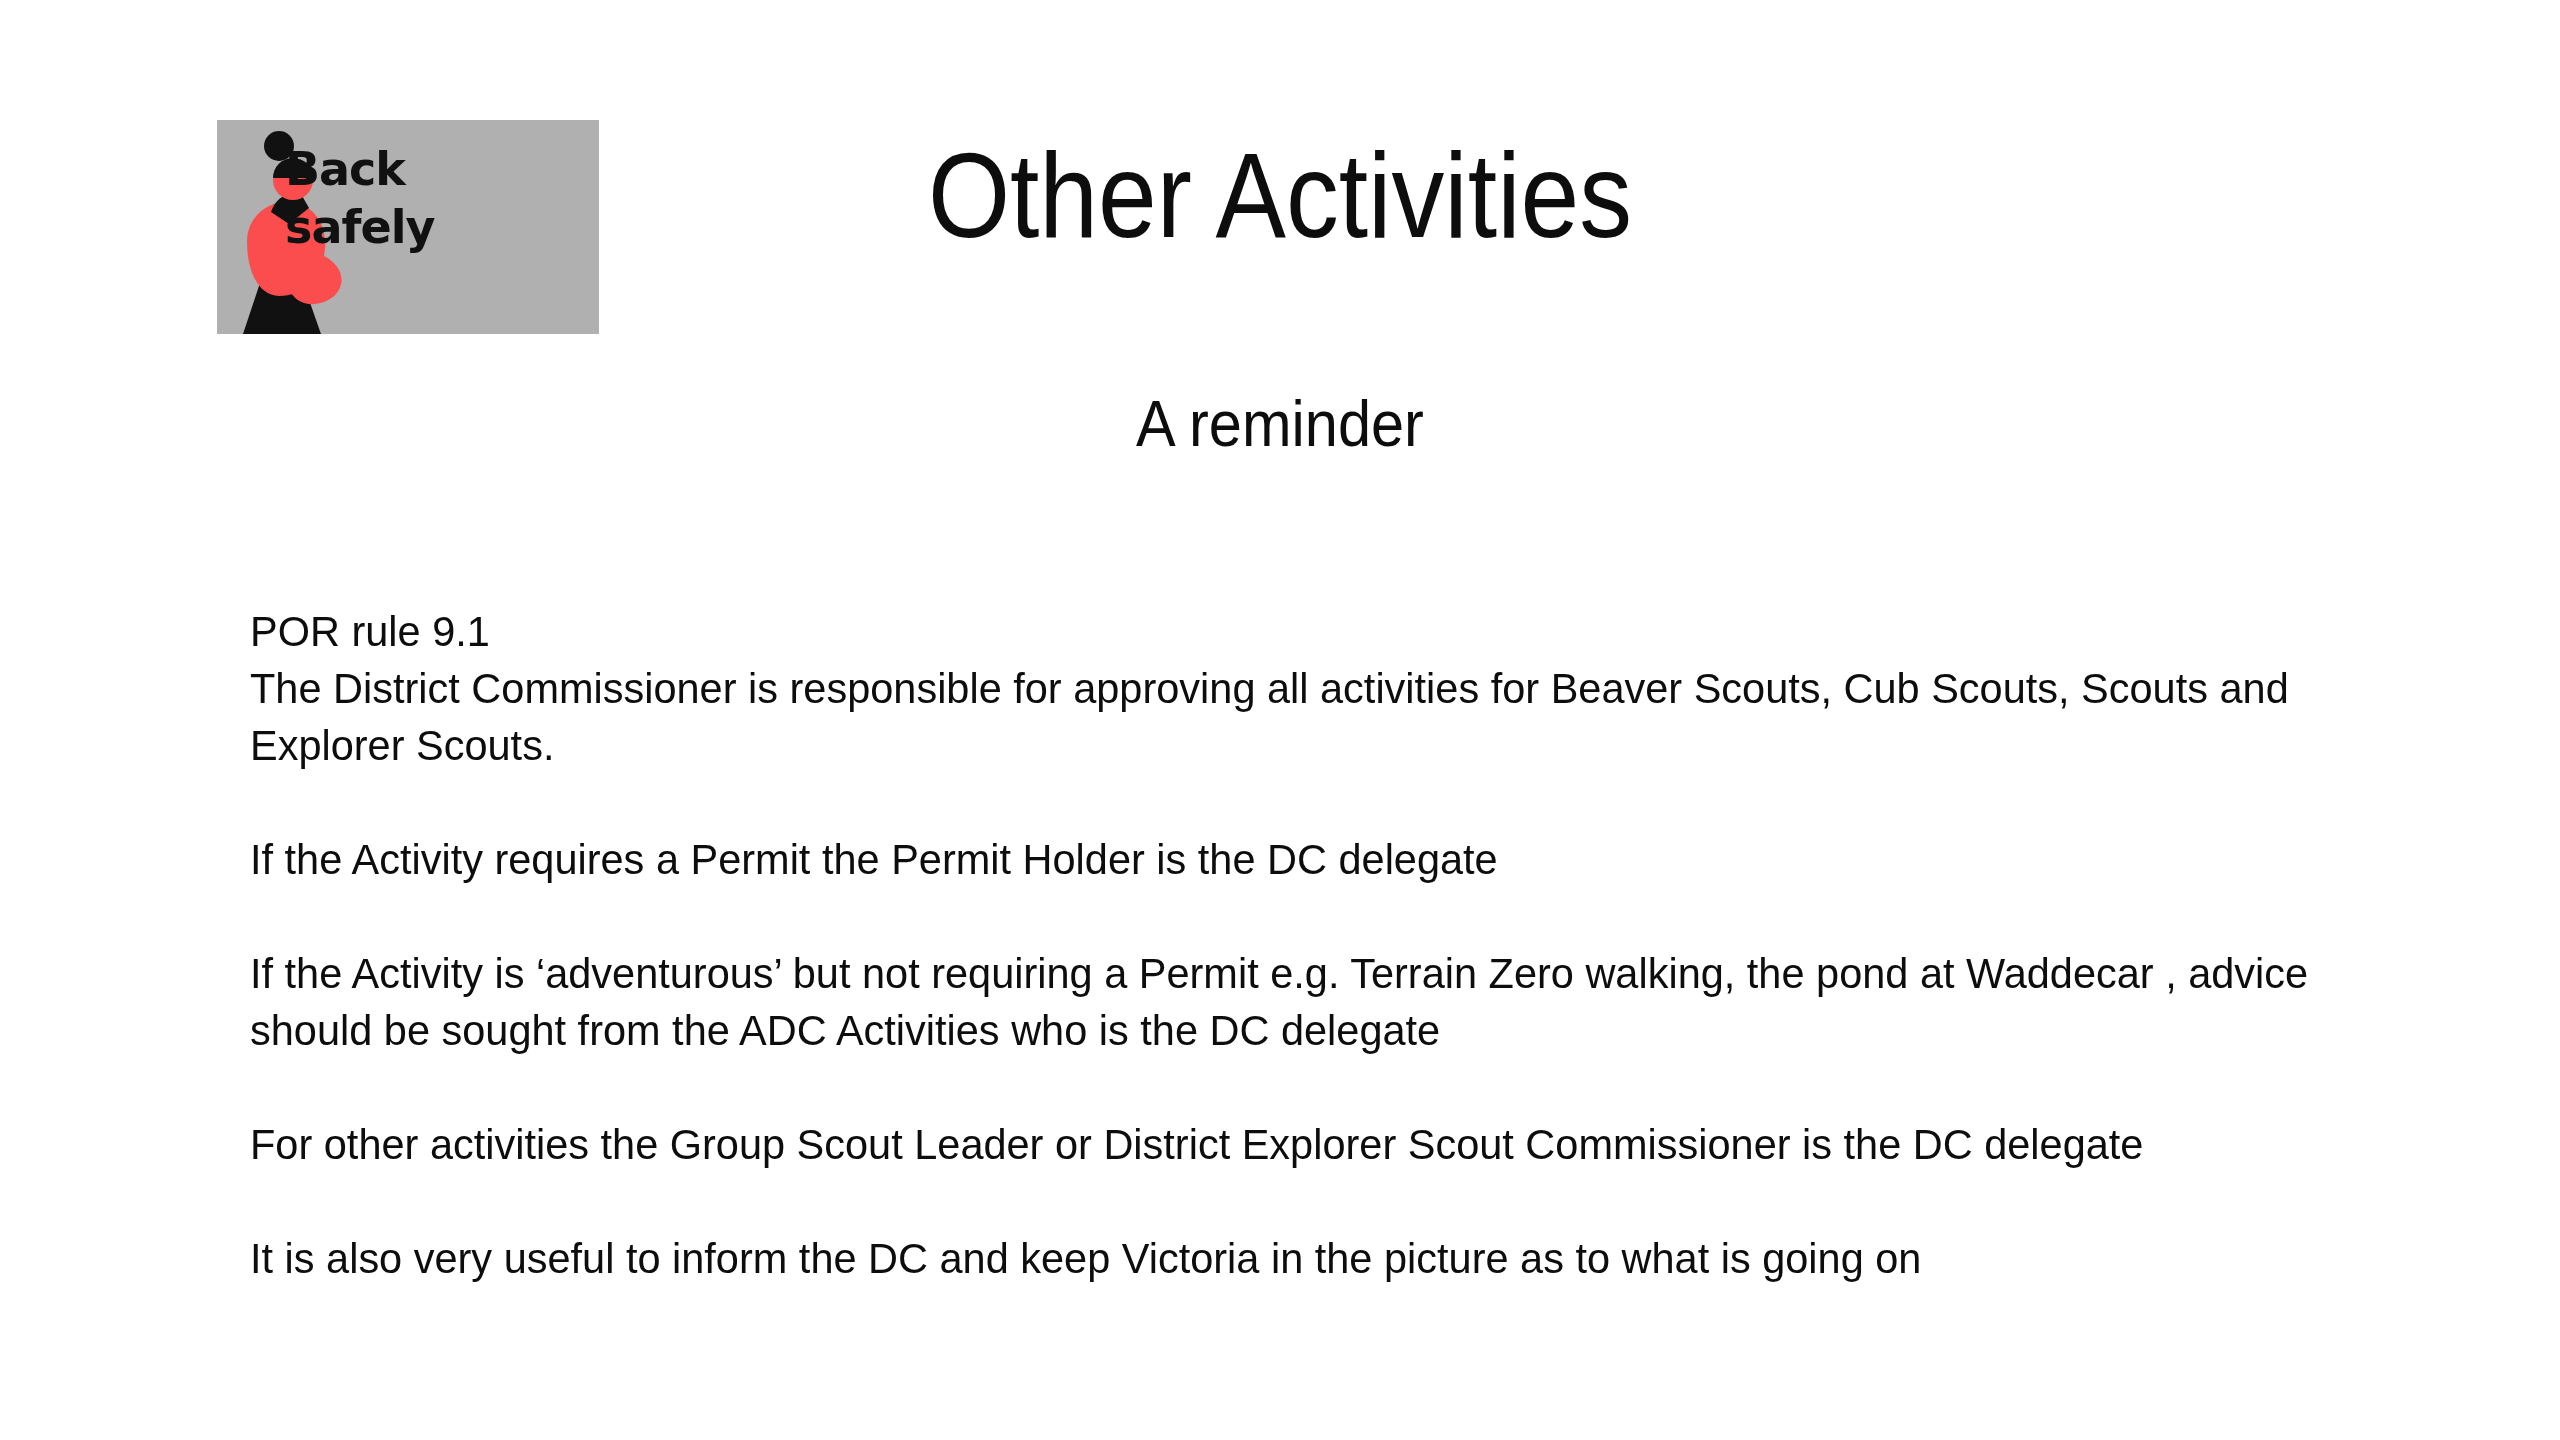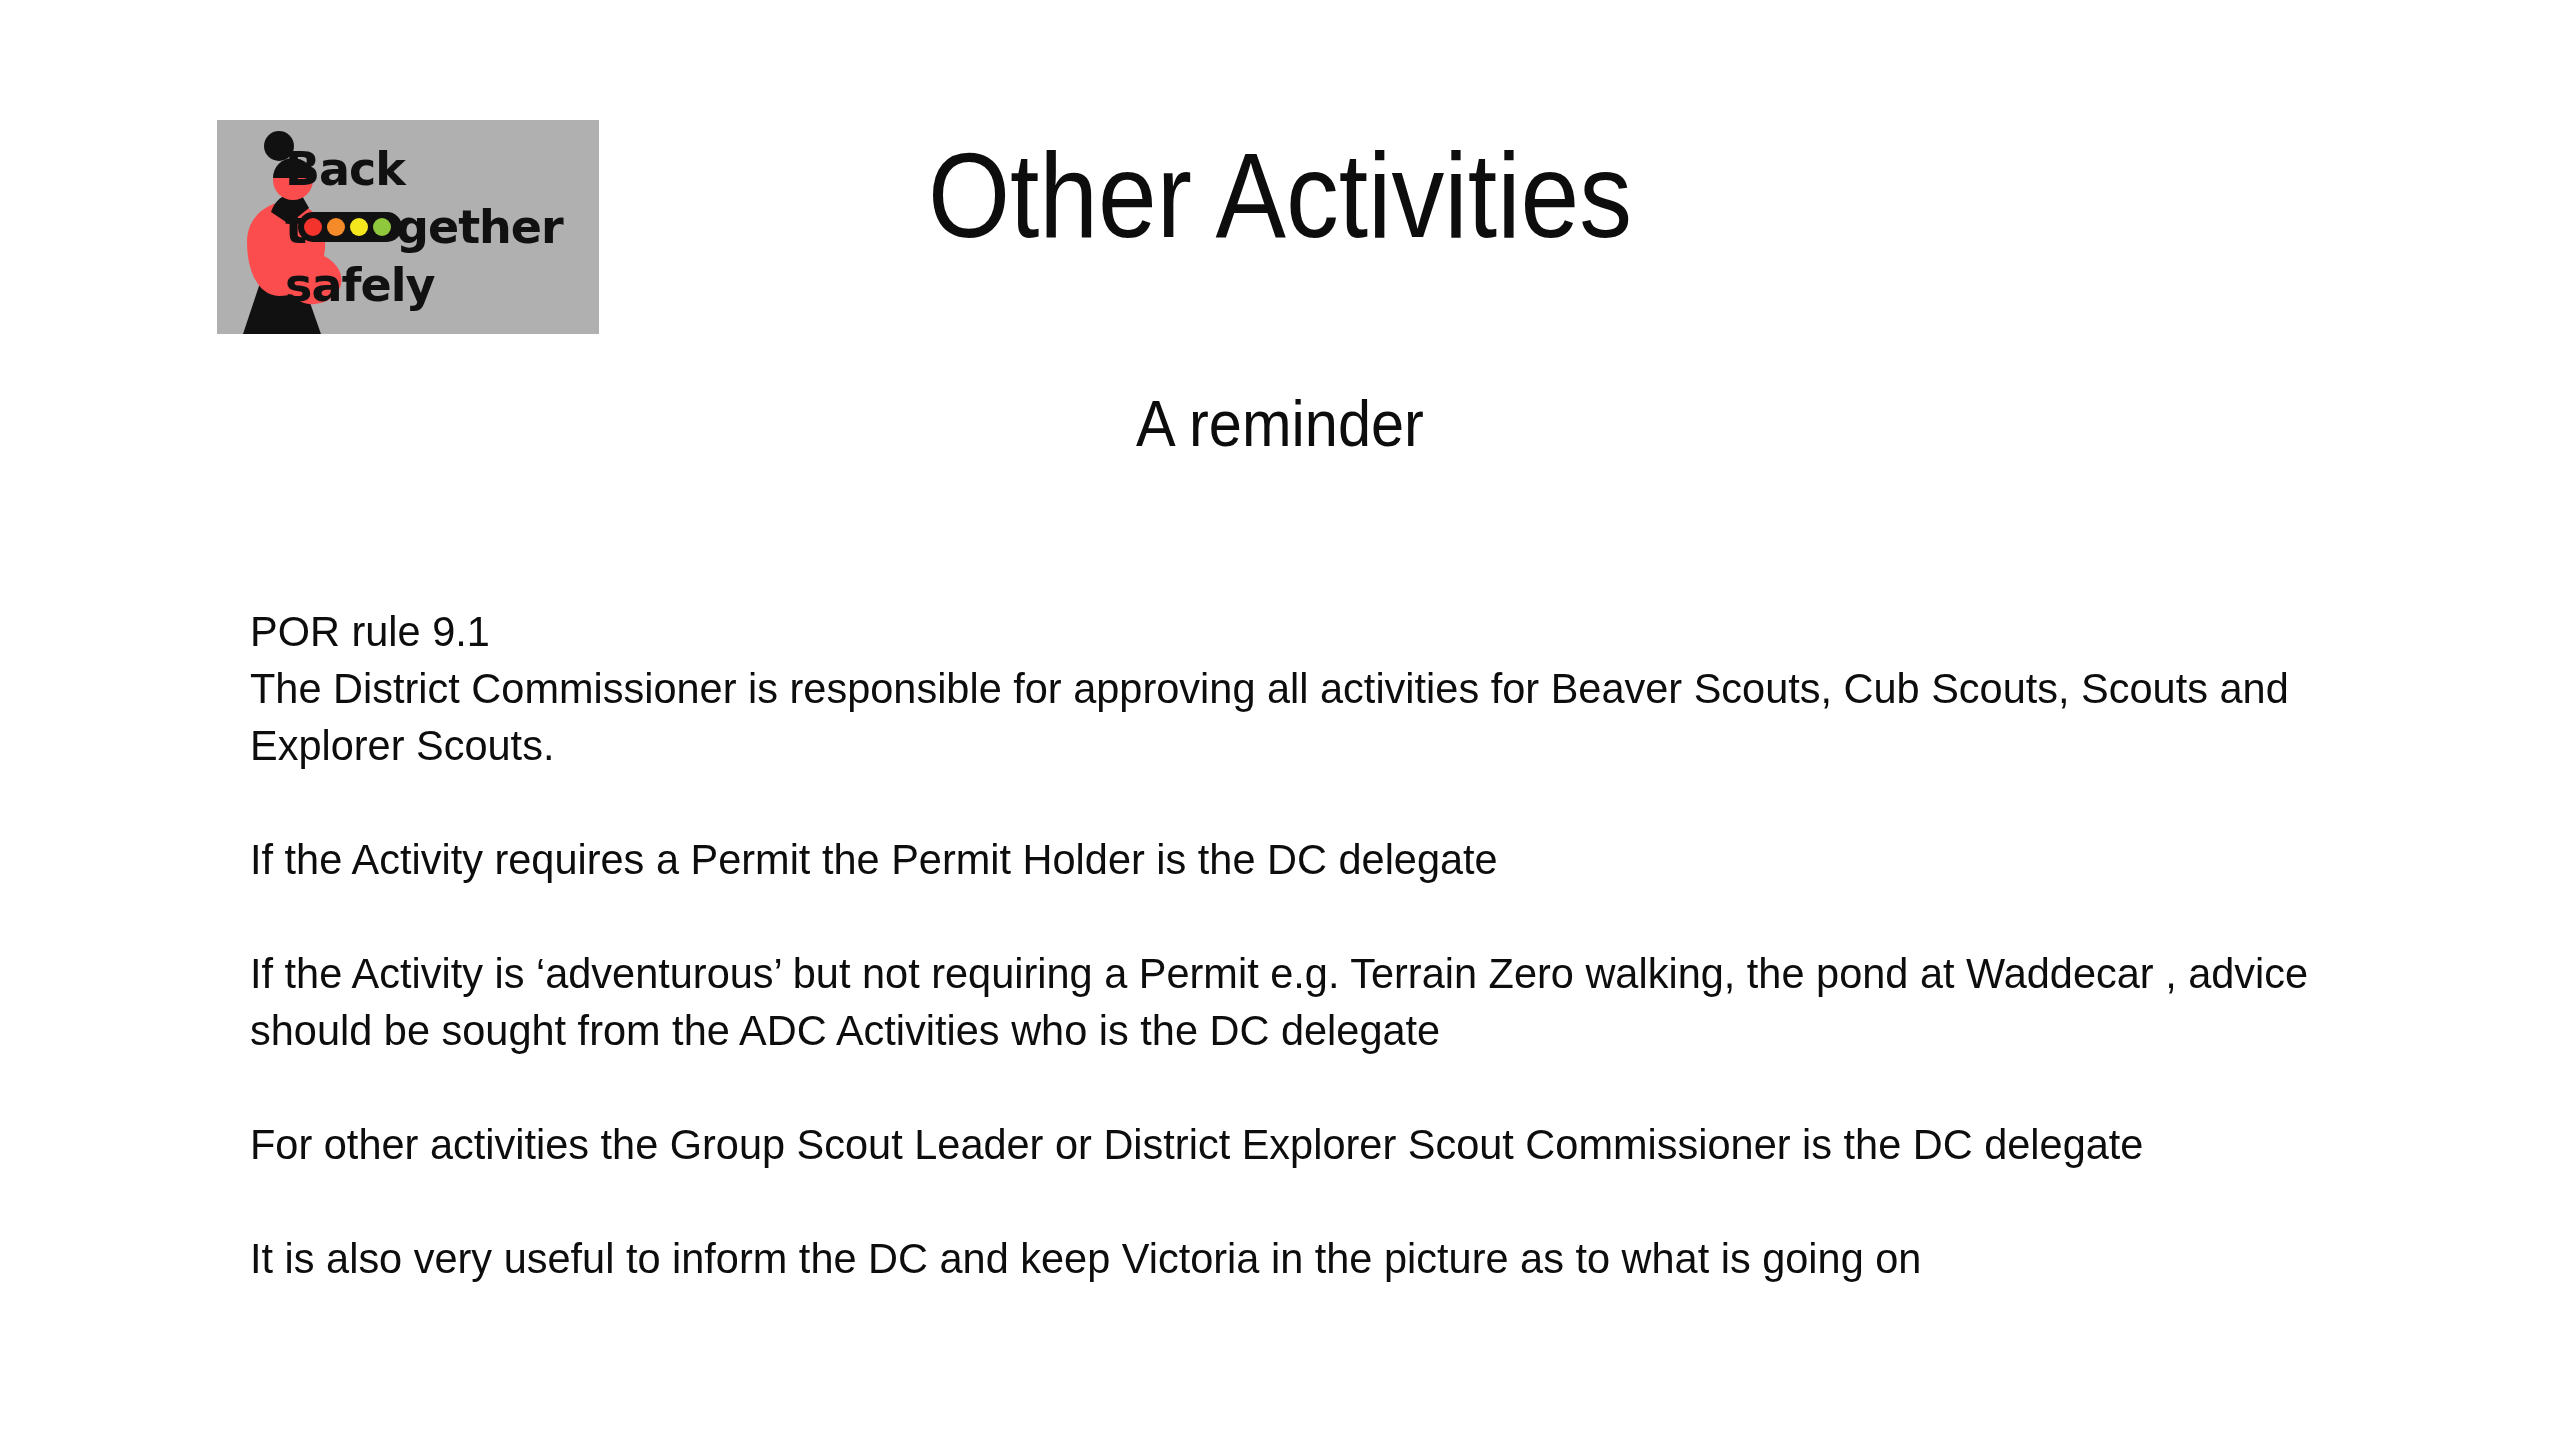--- a/index.html
+++ b/index.html
@@ -140,21 +140,20 @@
 
       <circle cx="76" cy="60" r="20" fill="#fb4d4d"></circle>
 
       <path d="M56,58 A20,20 0 0 1 96,58 Z" fill="#111111"></path>
 
       <circle cx="62" cy="26" r="15" fill="#111111"></circle>
     </svg>
 
     <div class="logo-words">
       <div class="logo-line">Back</div>
-      <div class="logo-line l2"><span>t</span><span class="lights"><i class="c1"></i><i class="c2"></i><i class="c3"></i><i class="c4"></i></span><span>gether</span></div>
       <div class="logo-line">safely</div>
     </div>
   </div>
 
   <div class="title">Other Activities</div>
   <div class="subtitle">A reminder</div>
 
   <div class="body-block">
     <p class="para">POR rule 9.1</p>
     <p class="para">The District Commissioner is responsible for approving all activities for Beaver Scouts, Cub Scouts, Scouts and Explorer Scouts.</p>

